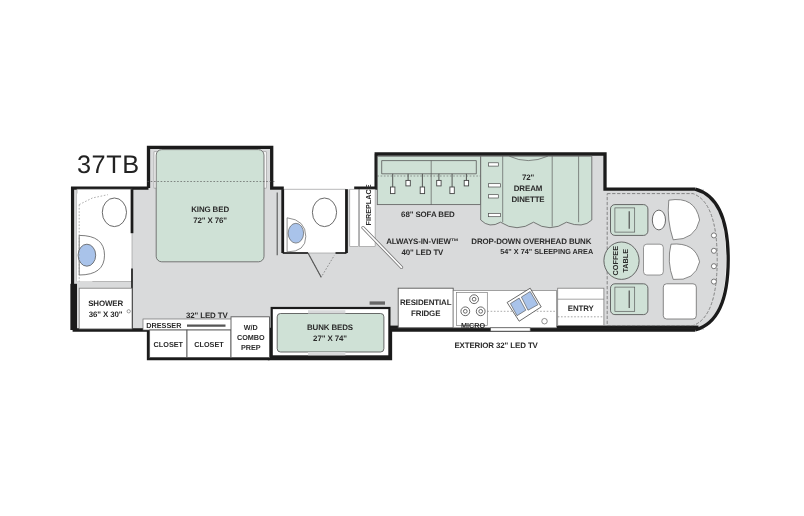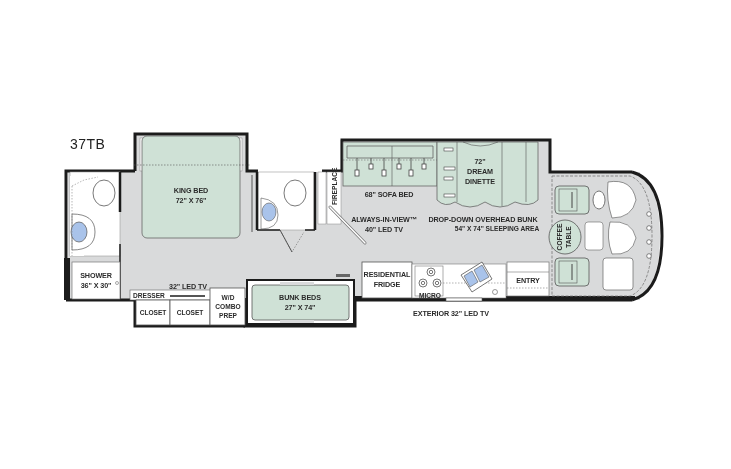--- a/index.html
+++ b/index.html
@@ -1,17 +1,17 @@
 <!DOCTYPE html>
 <html><head>
 <meta charset="utf-8">
 <style>
   html, body { margin:0; padding:0; background:#ffffff; }
   body { width:731px; height:469px; position:relative; overflow:hidden; font-family:"Liberation Sans", sans-serif; }
-  .model { position:absolute; left:70px; top:136px; font-size:14px; color:#222; letter-spacing:0.5px; }
+  .model { position:absolute; left:70px; top:136px; font-size:23px; color:#222; letter-spacing:0.5px; }
   svg { position:absolute; left:0; top:0; }
   .lbl { font-family:"Liberation Sans", sans-serif; font-size:7.2px; fill:#2b2b2b; font-weight:bold; letter-spacing:-0.1px; }
   .lblsm { font-family:"Liberation Sans", sans-serif; font-size:6.6px; fill:#2b2b2b; font-weight:bold; }
 </style>
 </head>
 <body>
 
 <div class="model">37TB</div>
 
 <svg width="731" height="469" viewBox="0 0 731 469">

